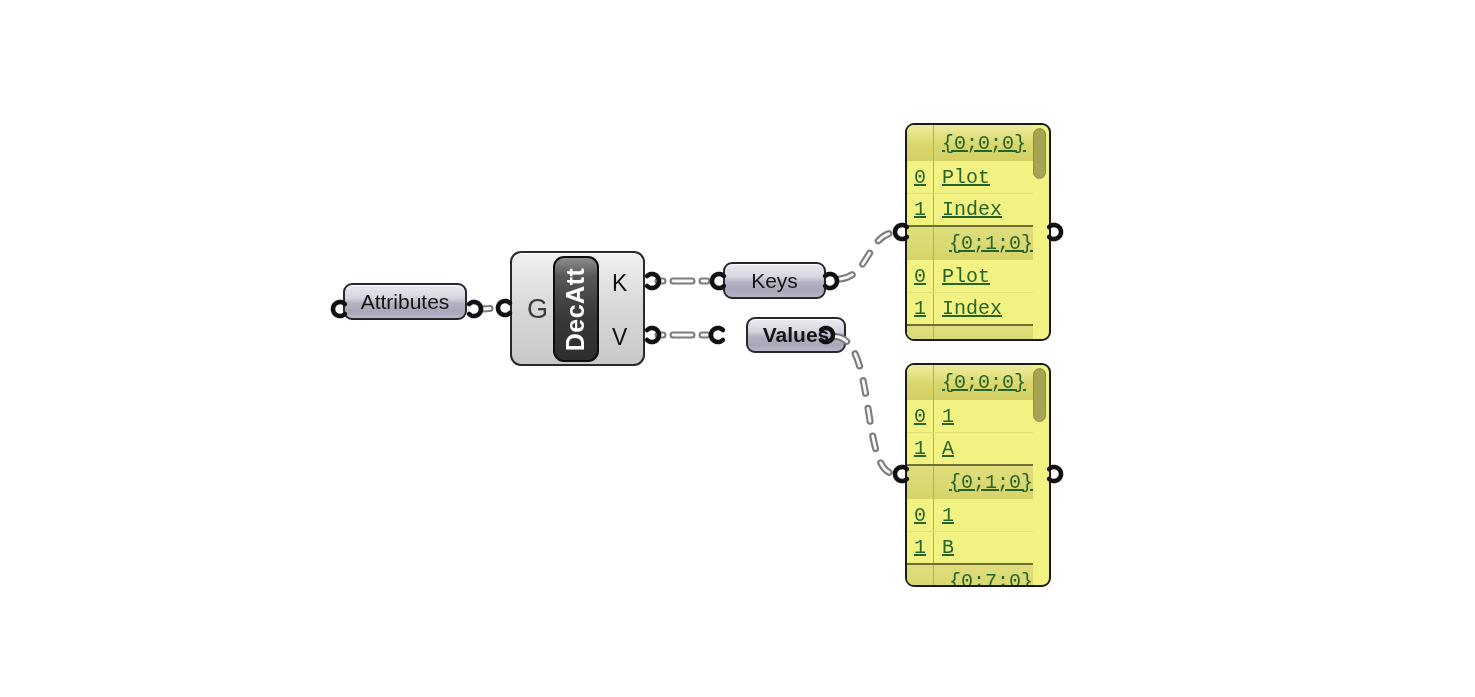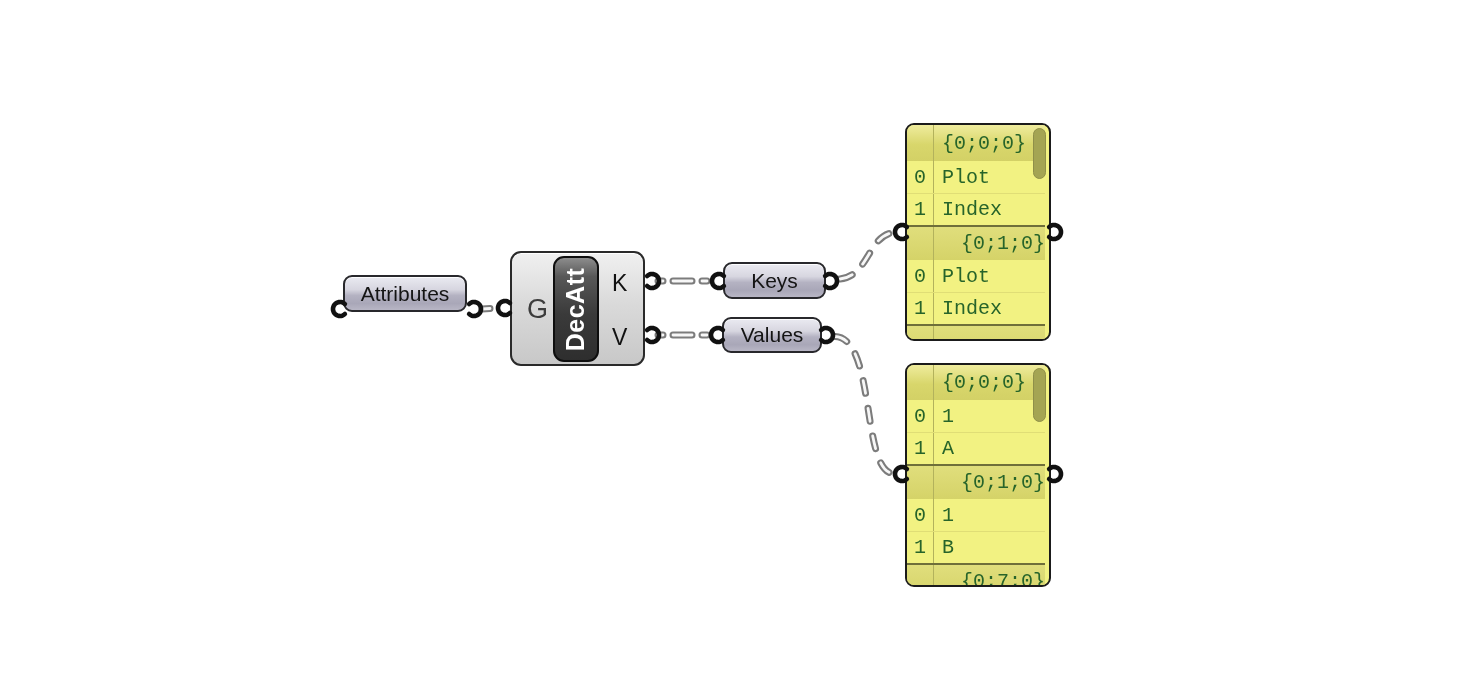--- a/index.html
+++ b/index.html
@@ -37,21 +37,21 @@
     transform:rotate(-90deg);white-space:nowrap;
     font-weight:bold;font-size:25px;letter-spacing:.5px;color:#ffffff;
   }
   
   .panel{
     position:absolute;box-sizing:border-box;
     border:2.6px solid #1b1b1b;border-radius:9px;
     background:#f2f282;overflow:hidden;
     font-family:"Liberation Mono",monospace;font-size:20px;color:#27642a;
   }
-  .panel .rows{position:absolute;left:0;top:0;right:4px;}
+  .panel .rows{position:absolute;left:0;top:0;right:16px;text-decoration:underline;}
   .prow{display:flex;align-items:center;box-sizing:border-box;background:#f2f282;}
   .prow .idx{
     flex:none;width:27px;align-self:stretch;display:flex;align-items:center;
     padding-left:7px;box-sizing:border-box;border-right:1px solid #b3b25c;
   }
   .prow .val{padding-left:8px;white-space:nowrap;}
   .prow.item + .prow.item{border-top:1px solid #e0de76;}
   .prow.header{background:linear-gradient(180deg,#e0de7c 0%,#d5d368 100%);}
   .prow.header:not(:first-child){border-top:2px solid #6f6f3a;justify-content:space-between;}
   .prow:first-child{background:linear-gradient(180deg,#efec9d 0%,#d8d66b 55%,#d3d166 100%);}
@@ -60,38 +60,38 @@
     background:#a4a453;border:1px solid #8f8f49;box-sizing:border-box;
   }
   
   svg.overlay{position:absolute;left:0;top:0;pointer-events:none;}
 </style>
 </head>
 <body>
 
 <div class="stage">
 
-  <div class="capsule" style="left:343px;top:275px;width:124px;height:37px;">
+  <div class="capsule" style="left:343px;top:283px;width:124px;height:37px;">
     <span>Attributes</span>
   </div>
 
   <div class="component">
     <span class="in-label">G</span>
     <div class="nameplate">
       <span class="vtext">DecAtt</span>
     </div>
     <span class="out-label out-k">K</span>
     <span class="out-label out-v">V</span>
   </div>
 
   <div class="capsule" style="left:723px;top:262px;width:103px;height:37px;">
     <span>Keys</span>
   </div>
 
-  <div class="capsule" style="left:722px;top:317px;width:100px;height:36px;">
+  <div class="capsule" style="left:746px;top:317px;width:100px;height:36px;font-weight:bold;">
     <span>Values</span>
   </div>
 
   <div class="panel" style="left:905px;top:123px;width:146px;height:218px;">
     <div class="rows">
         <div class="prow header" style="height: 36px;">
           <div class="idx"></div>
           <div class="val">{0;0;0}</div>
         </div>
         <div class="prow item" style="height: 32px;">

